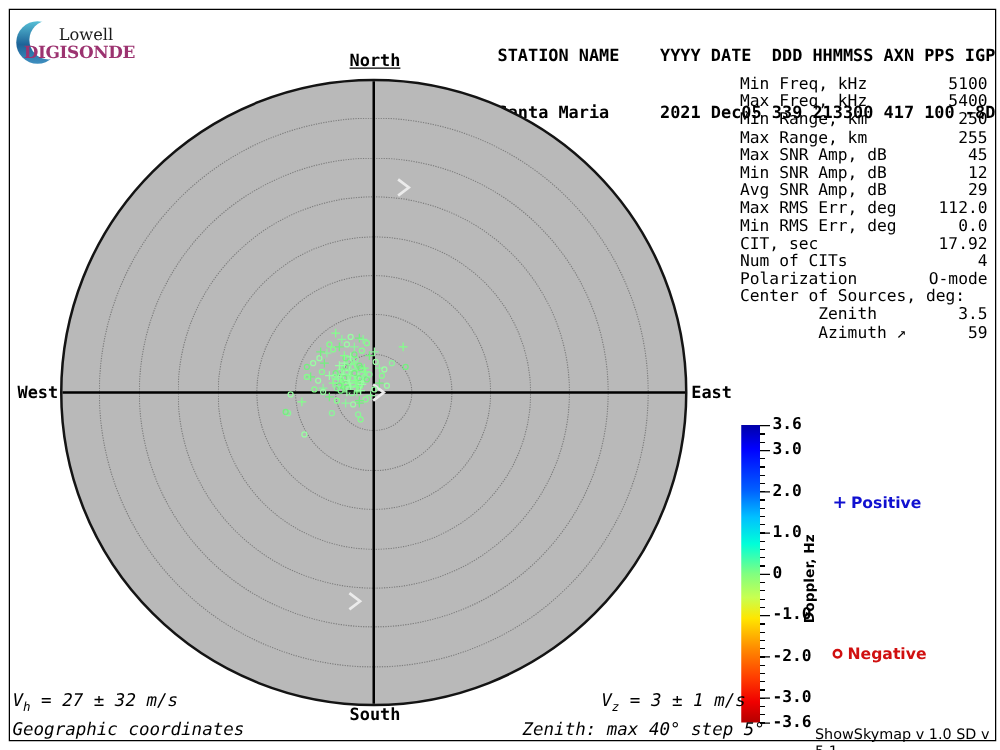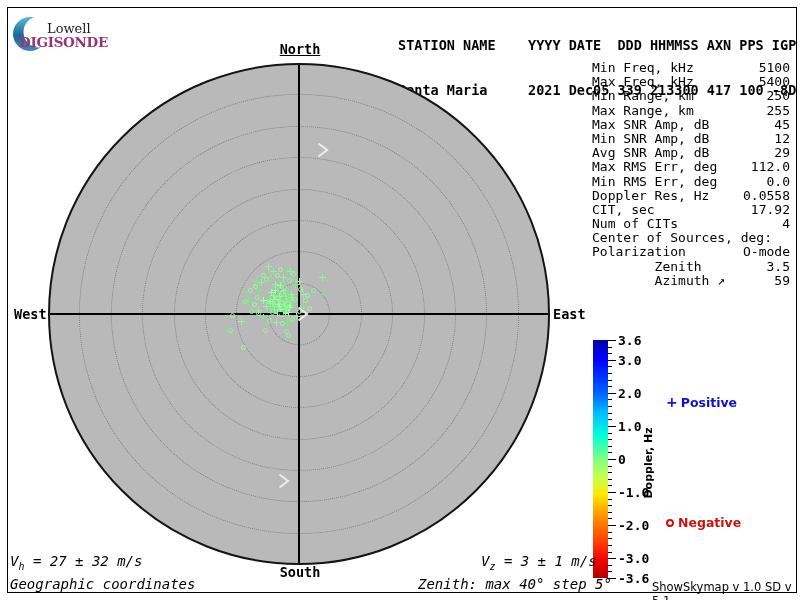--- a/index.html
+++ b/index.html
@@ -249,25 +249,24 @@
   <div id="params">
       <div class="param-row"><span class="plabel">Min Freq, kHz</span><span class="pvalue">5100</span></div>
       <div class="param-row"><span class="plabel">Max Freq, kHz</span><span class="pvalue">5400</span></div>
       <div class="param-row"><span class="plabel">Min Range, km</span><span class="pvalue">250</span></div>
       <div class="param-row"><span class="plabel">Max Range, km</span><span class="pvalue">255</span></div>
       <div class="param-row"><span class="plabel">Max SNR Amp, dB</span><span class="pvalue">45</span></div>
       <div class="param-row"><span class="plabel">Min SNR Amp, dB</span><span class="pvalue">12</span></div>
       <div class="param-row"><span class="plabel">Avg SNR Amp, dB</span><span class="pvalue">29</span></div>
       <div class="param-row"><span class="plabel">Max RMS Err, deg</span><span class="pvalue">112.0</span></div>
       <div class="param-row"><span class="plabel">Min RMS Err, deg</span><span class="pvalue">0.0</span></div>
-      <div class="param-row"><span class="plabel">Doppler Res, Hz</span><span class="pvalue">0.0558</span></div>
       <div class="param-row"><span class="plabel">CIT, sec</span><span class="pvalue">17.92</span></div>
       <div class="param-row"><span class="plabel">Num of CITs</span><span class="pvalue">4</span></div>
+      <div class="param-row"><span class="plabel">Polarization</span><span class="pvalue">O-mode</span></div>
       <div class="param-row"><span class="plabel">Center of Sources, deg:</span><span class="pvalue"></span></div>
-      <div class="param-row"><span class="plabel">Polarization</span><span class="pvalue">O-mode</span></div>
       <div class="param-row"><span class="plabel">        Zenith</span><span class="pvalue">3.5</span></div>
       <div class="param-row"><span class="plabel">        Azimuth ↗</span><span class="pvalue">59</span></div>
     </div>
 
   <div id="cbar-gradient" style="background: linear-gradient(rgb(0, 0, 168) 0%, rgb(0, 0, 255) 8%, rgb(0, 96, 255) 22%, rgb(0, 192, 255) 31%, rgb(0, 255, 216) 40%, rgb(128, 255, 128) 50%, rgb(200, 255, 80) 58%, rgb(255, 230, 0) 65%, rgb(255, 140, 0) 75%, rgb(255, 60, 0) 85%, rgb(240, 0, 0) 93%, rgb(180, 0, 0) 100%);"></div>
   <div id="cbar-minor-ticks"></div>
   <div id="cbar-ticks">
       <div class="cbar-major-tick" style="top: 340px;"></div>
       <div class="cbar-tick-label" style="top: 340px;">3.6</div>
       <div class="cbar-major-tick" style="top: 359.833px;"></div>

